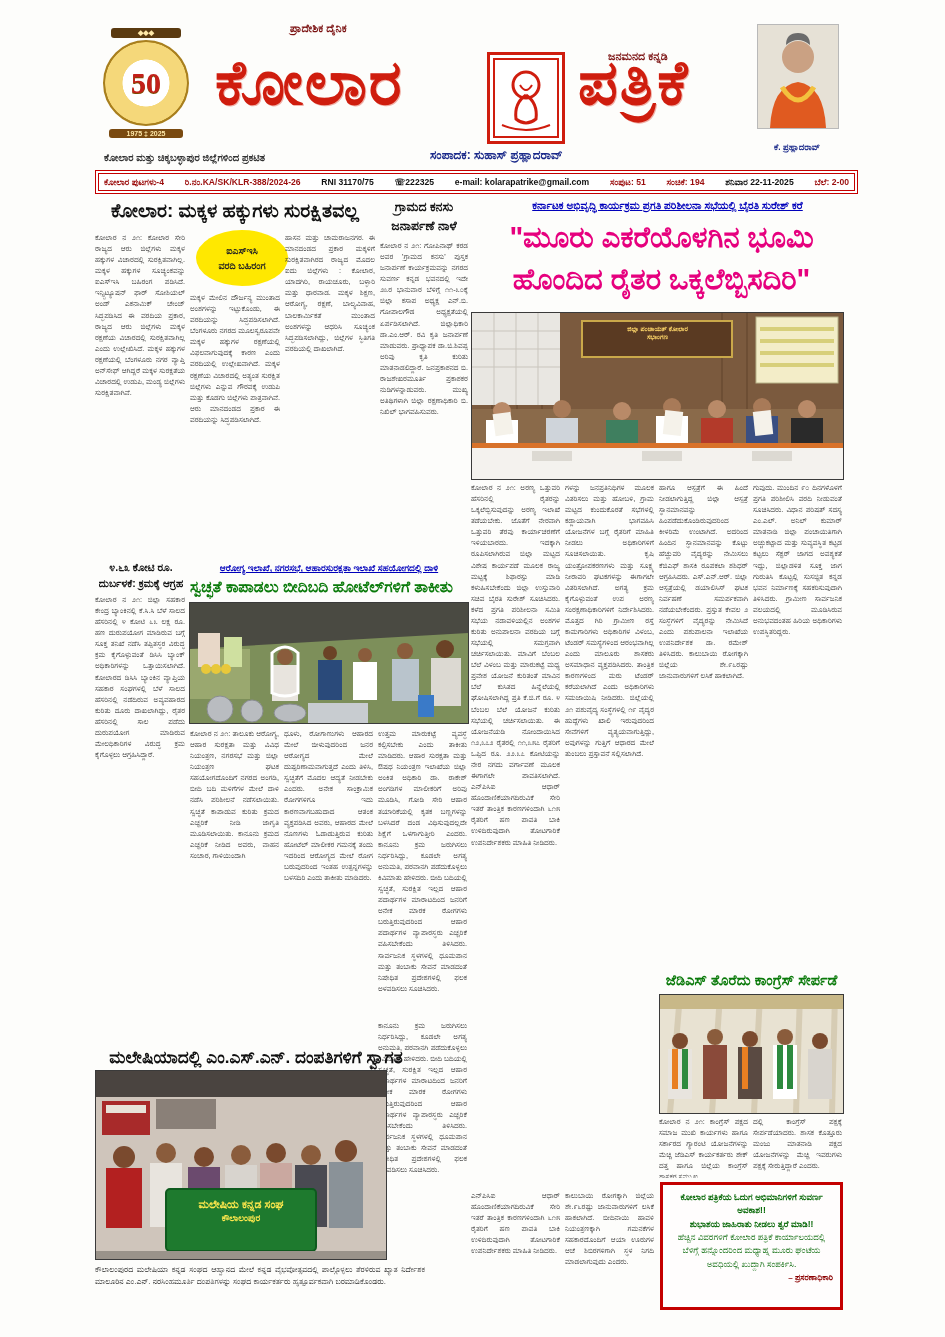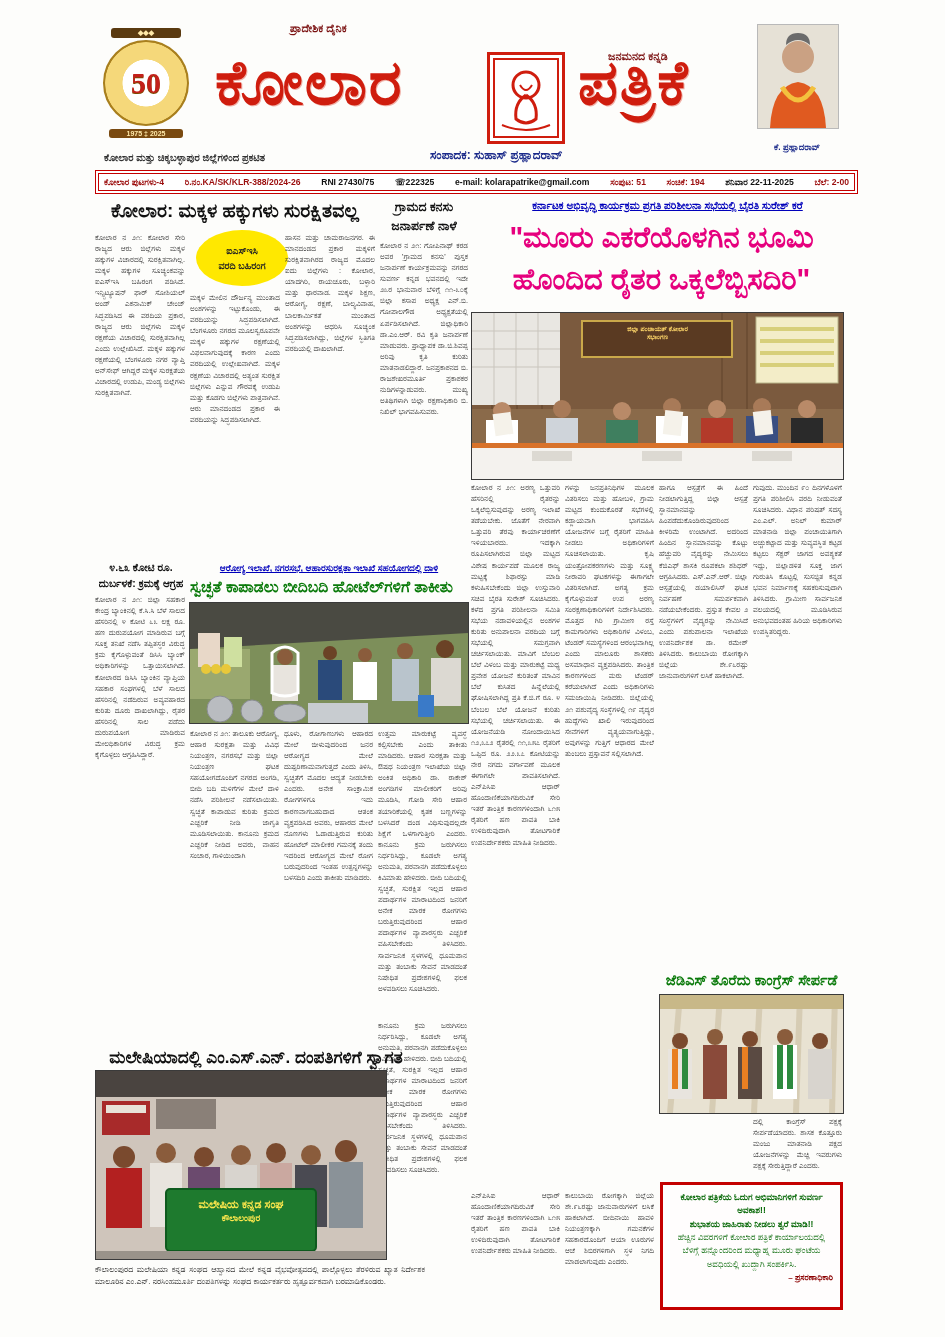--- a/index.html
+++ b/index.html
@@ -80,21 +80,21 @@
   </div>
   <div class="abs founder-label" style="left:742px;top:130px;width:110px;margin-top:43px;">ಸ್ಥಾಪಕ ಸಂಪಾದಕ</div>
   <div class="abs founder-label" style="left:742px;top:142px;width:110px;color:#1b2a8a;">ಕೆ. ಪ್ರಹ್ಲಾದರಾವ್</div>
 
   <div class="abs" style="left:104px;top:152px;font-size:10px;font-weight:bold;color:#333;">ಕೋಲಾರ ಮತ್ತು ಚಿಕ್ಕಬಳ್ಳಾಪುರ ಜಿಲ್ಲೆಗಳಿಂದ ಪ್ರಕಟಿತ</div>
   <div class="abs" style="left:430px;top:148px;font-size:12px;font-weight:bold;color:#1b2a8a;">ಸಂಪಾದಕ: ಸುಹಾಸ್ ಪ್ರಹ್ಲಾದರಾವ್</div>
 
   <div class="abs infobar">
     <span class="inf-red">ಕೋಲಾರ ಪುಟಗಳು-4</span>
     <span class="inf-red">ರಿ.ನಂ.KA/SK/KLR-388/2024-26</span>
-    <span class="inf-blk">RNI 27430/75</span>
+    <span class="inf-blk">RNI 31170/75</span>
     <span class="inf-blk">☏222325</span>
     <span class="inf-blk">e-mail: kolarapatrike@gmail.com</span>
     <span class="inf-red">ಸಂಪುಟ: 51</span>
     <span class="inf-red">ಸಂಚಿಕೆ: 194</span>
     <span class="inf-blk">ಶನಿವಾರ 22-11-2025</span>
     <span class="inf-red">ಬೆಲೆ: 2-00</span>
   </div>
 
   <div class="abs head-black" style="left:95px;top:200px;width:280px;font-size:19px;text-align:center;">ಕೋಲಾರ: ಮಕ್ಕಳ ಹಕ್ಕುಗಳು ಸುರಕ್ಷಿತವಲ್ಲ</div>
   <div class="abs colx" style="left:95px;top:232px;width:90px;height:322px;">ಕೋಲಾರ ನ ೨೧: ಕೋಲಾರ ಸೇರಿ ರಾಜ್ಯದ ಆರು ಜಿಲ್ಲೆಗಳು ಮಕ್ಕಳ ಹಕ್ಕುಗಳ ವಿಚಾರದಲ್ಲಿ ಸುರಕ್ಷಿತವಾಗಿಲ್ಲ. ಮಕ್ಕಳ ಹಕ್ಕುಗಳ ಸೂಚ್ಯಂಕವನ್ನು ಐಎಸ್‌ಇಸಿ ಬಹಿರಂಗ ಪಡಿಸಿದೆ. ಇನ್ಸ್ಟಿಟ್ಯೂಷನ್ ಫಾರ್ ಸೋಶಿಯಲ್ ಅಂಡ್ ಎಕನಾಮಿಕ್ ಚೇಂಜ್ ಸಿದ್ಧಪಡಿಸಿದ ಈ ವರದಿಯ ಪ್ರಕಾರ, ರಾಜ್ಯದ ಆರು ಜಿಲ್ಲೆಗಳು ಮಕ್ಕಳ ರಕ್ಷಣೆಯ ವಿಚಾರದಲ್ಲಿ ಸುರಕ್ಷಿತವಾಗಿಲ್ಲ ಎಂದು ಉಲ್ಲೇಖಿಸಿದೆ. ಮಕ್ಕಳ ಹಕ್ಕುಗಳ ರಕ್ಷಣೆಯಲ್ಲಿ ಬೆಂಗಳೂರು ನಗರ ವ್ಯಾಪ್ತಿ ಅನ್‌ಸೇಫ್ ಆಗಿದ್ದರೆ ಮಕ್ಕಳ ಸುರಕ್ಷತೆಯ ವಿಚಾರದಲ್ಲಿ ಉಡುಪಿ, ಮಂಡ್ಯ ಜಿಲ್ಲೆಗಳು ಸುರಕ್ಷಿತವಾಗಿವೆ.</div>
@@ -286,20 +286,21 @@
         <rect x="82" y="52" width="6" height="42" fill="#e87f22"></rect>
         <circle cx="125" cy="42" r="8" fill="#8a5c3c"></circle>
           <rect x="113" y="50" width="24" height="54" fill="#ffffff"></rect>
         <rect x="117" y="50" width="6" height="44" fill="#2e8a3e"></rect>
           <rect x="127" y="50" width="6" height="44" fill="#2e8a3e"></rect>
         <circle cx="160" cy="46" r="8" fill="#7a4a2e"></circle>
           <rect x="148" y="54" width="24" height="50" fill="#d8d4ce"></rect>
       </g>
     </svg>
   </div>
+  <div class="abs colx" style="left:659px;top:1116px;width:89px;height:62px;">ಕೋಲಾರ ನ ೨೧: ಕಾಂಗ್ರೆಸ್ ಪಕ್ಷದ ಸಮಾಜ ಮುಖಿ ಕಾರ್ಯಗಳು ಹಾಗೂ ಸರ್ಕಾರದ ಗ್ಯಾರಂಟಿ ಯೋಜನೆಗಳನ್ನು ಮೆಚ್ಚಿ ಜೆಡಿಎಸ್ ಕಾರ್ಯಕರ್ತರು ಶೇಕ್ ದತ್ತ ಹಾಗೂ ಜಿಲ್ಲೆಯ ಕಾಂಗ್ರೆಸ್ ಶಾಸಕರ ಸಮ್ಮುಖ</div>
   <div class="abs colx" style="left:753px;top:1116px;width:89px;height:62px;">ದಲ್ಲಿ ಕಾಂಗ್ರೆಸ್ ಪಕ್ಷಕ್ಕೆ ಸೇರ್ಪಡೆಯಾದರು. ಶಾಸಕ ಕೊತ್ತೂರು ಮಂಜು ಮಾತನಾಡಿ ಪಕ್ಷದ ಯೋಜನೆಗಳನ್ನು ಮೆಚ್ಚಿ ಇವರುಗಳು ಪಕ್ಷಕ್ಕೆ ಸೇರುತ್ತಿದ್ದಾರೆ ಎಂದರು.</div>
 
   <div class="abs gold-box" style="left:660px;top:1182px;width:183px;height:128px;">
     <div class="gold-line">ಕೋಲಾರ ಪತ್ರಿಕೆಯ ಓದುಗ ಅಭಿಮಾನಿಗಳಿಗೆ ಸುವರ್ಣ ಅವಕಾಶ!!</div>
     <div class="gold-line">ಶುಭಾಶಯ ಜಾಹಿರಾತು ನೀಡಲು ತ್ವರೆ ಮಾಡಿ!!</div>
     <div class="gold-line" style="font-weight:normal;">ಹೆಚ್ಚಿನ ವಿವರಗಳಿಗೆ ಕೋಲಾರ ಪತ್ರಿಕೆ ಕಾರ್ಯಾಲಯದಲ್ಲಿ ಬೆಳಿಗ್ಗೆ ಹನ್ನೊಂದರಿಂದ ಮಧ್ಯಾಹ್ನ ಮೂರು ಘಂಟೆಯ ಅವಧಿಯಲ್ಲಿ ಖುದ್ದಾಗಿ ಸಂಪರ್ಕಿಸಿ.</div>
     <div class="gold-sign">– ಪ್ರಸರಣಾಧಿಕಾರಿ</div>
   </div>
 
 </div>

